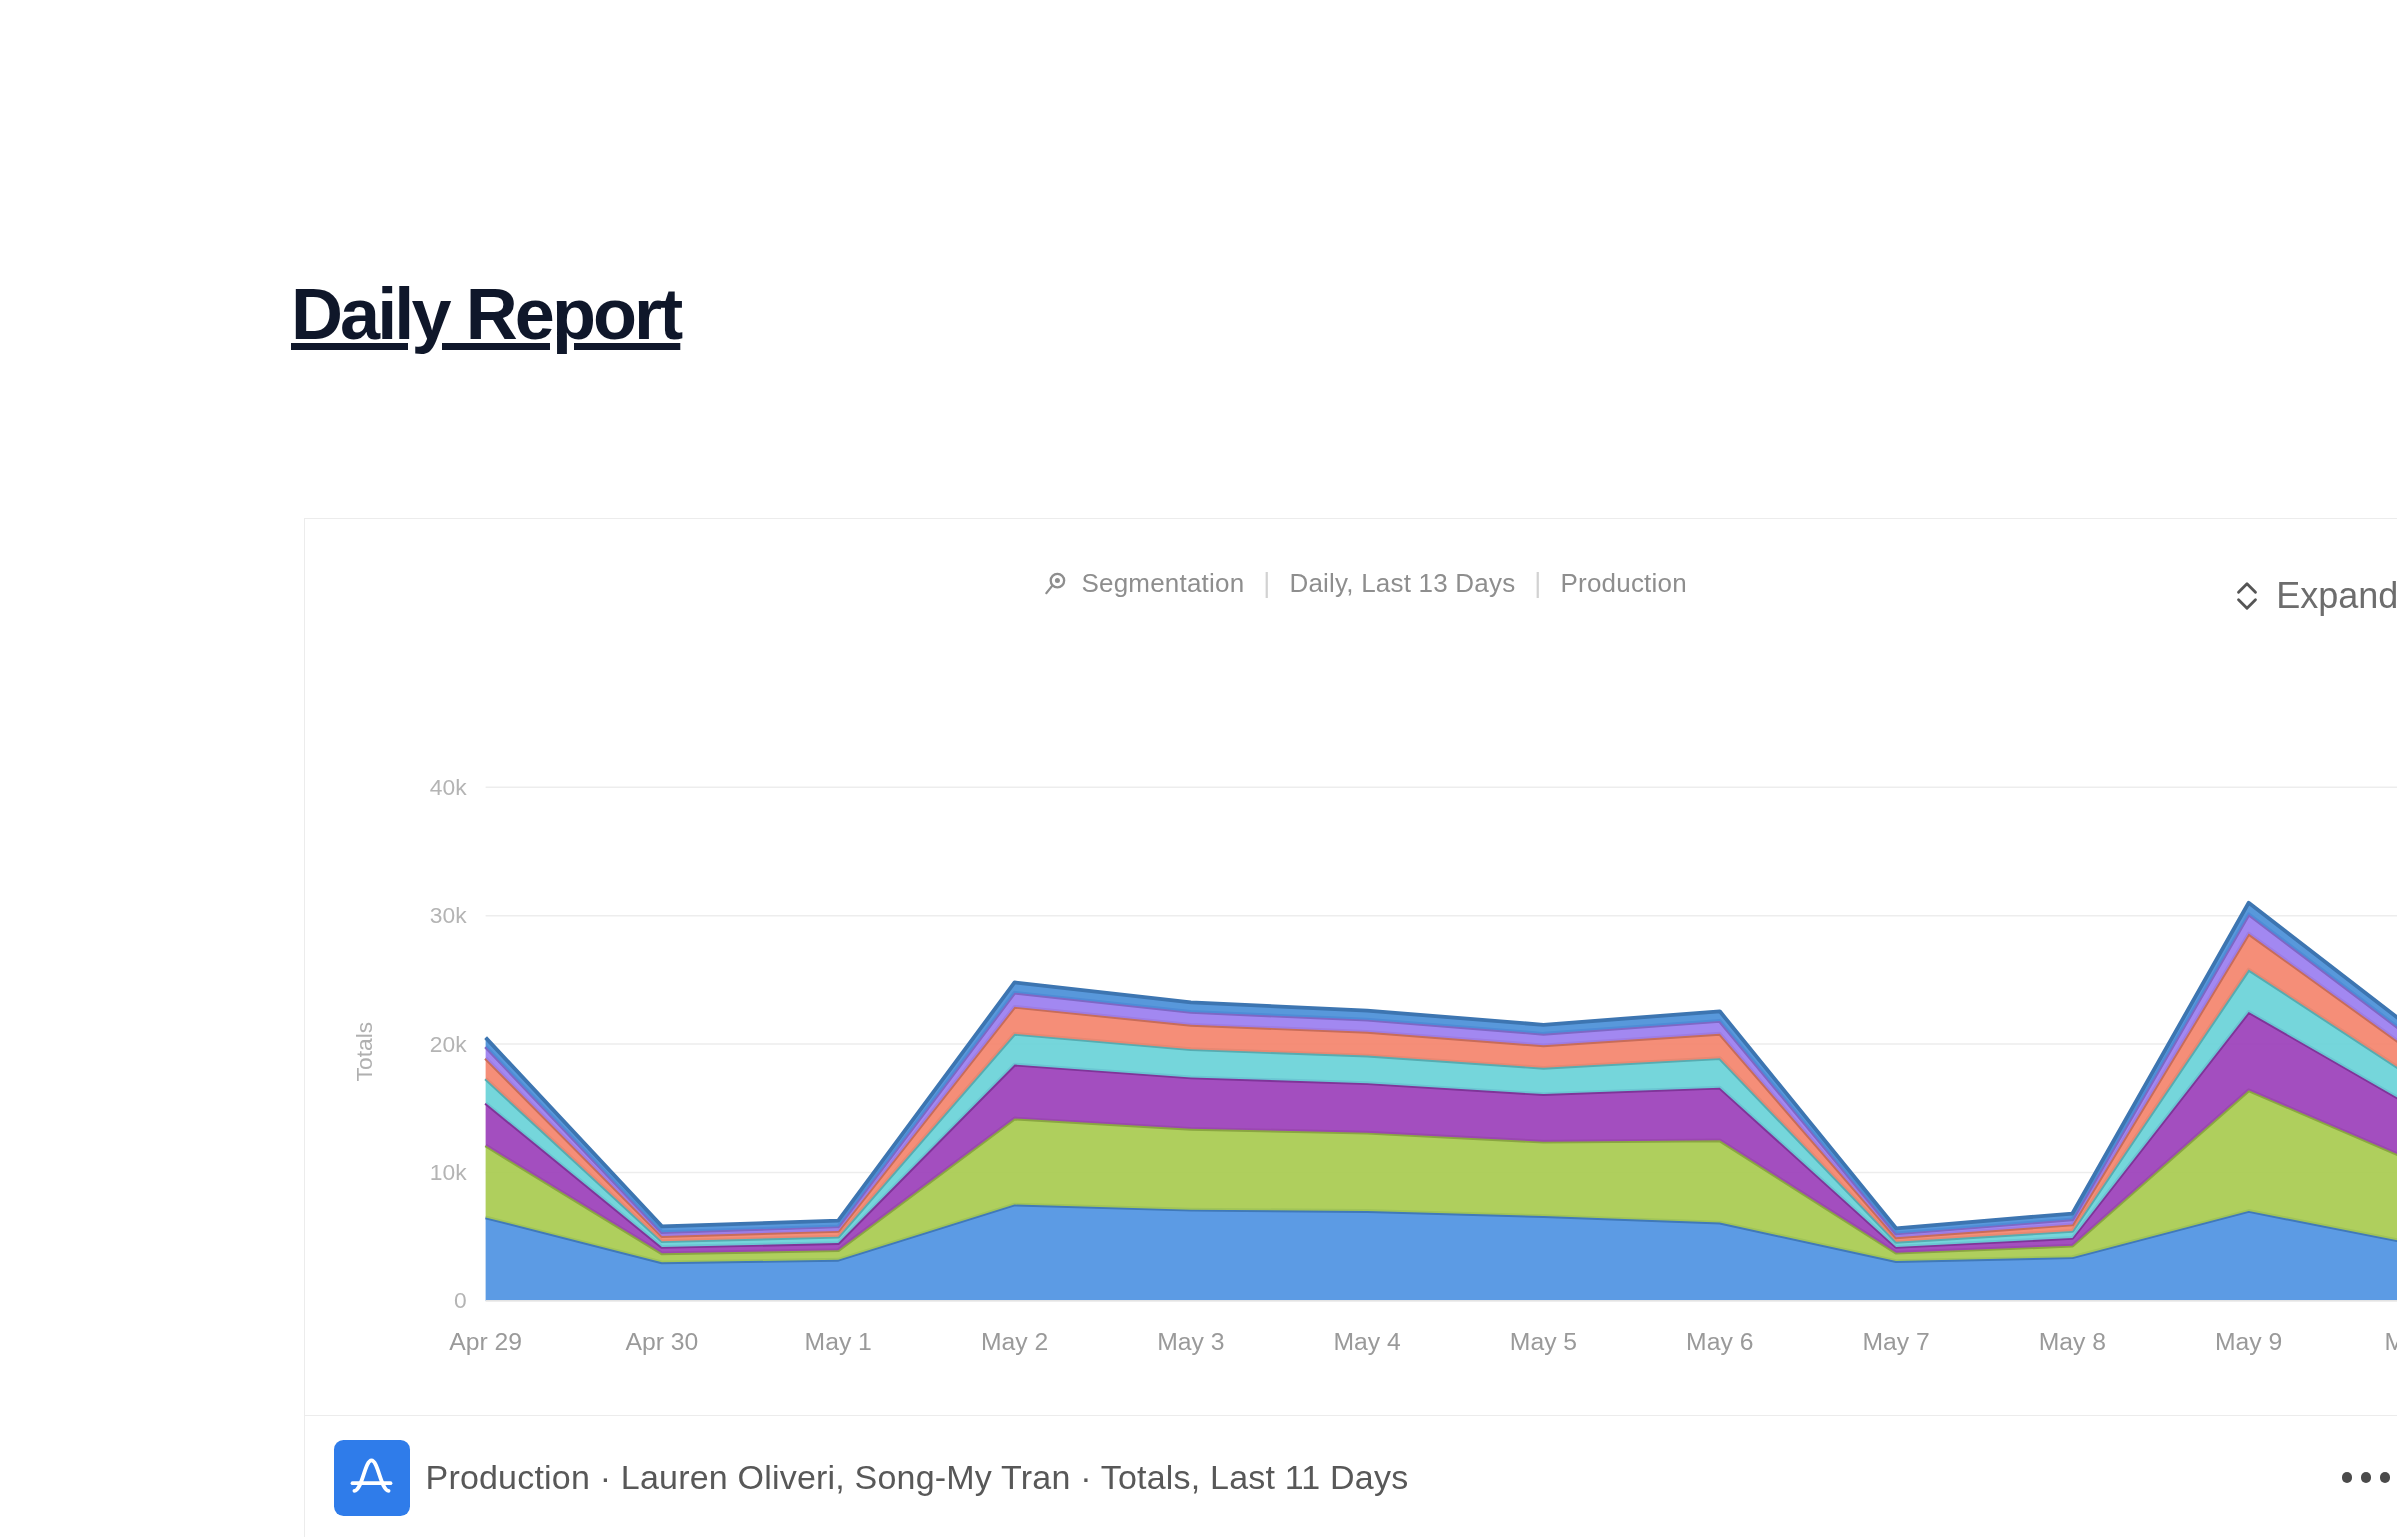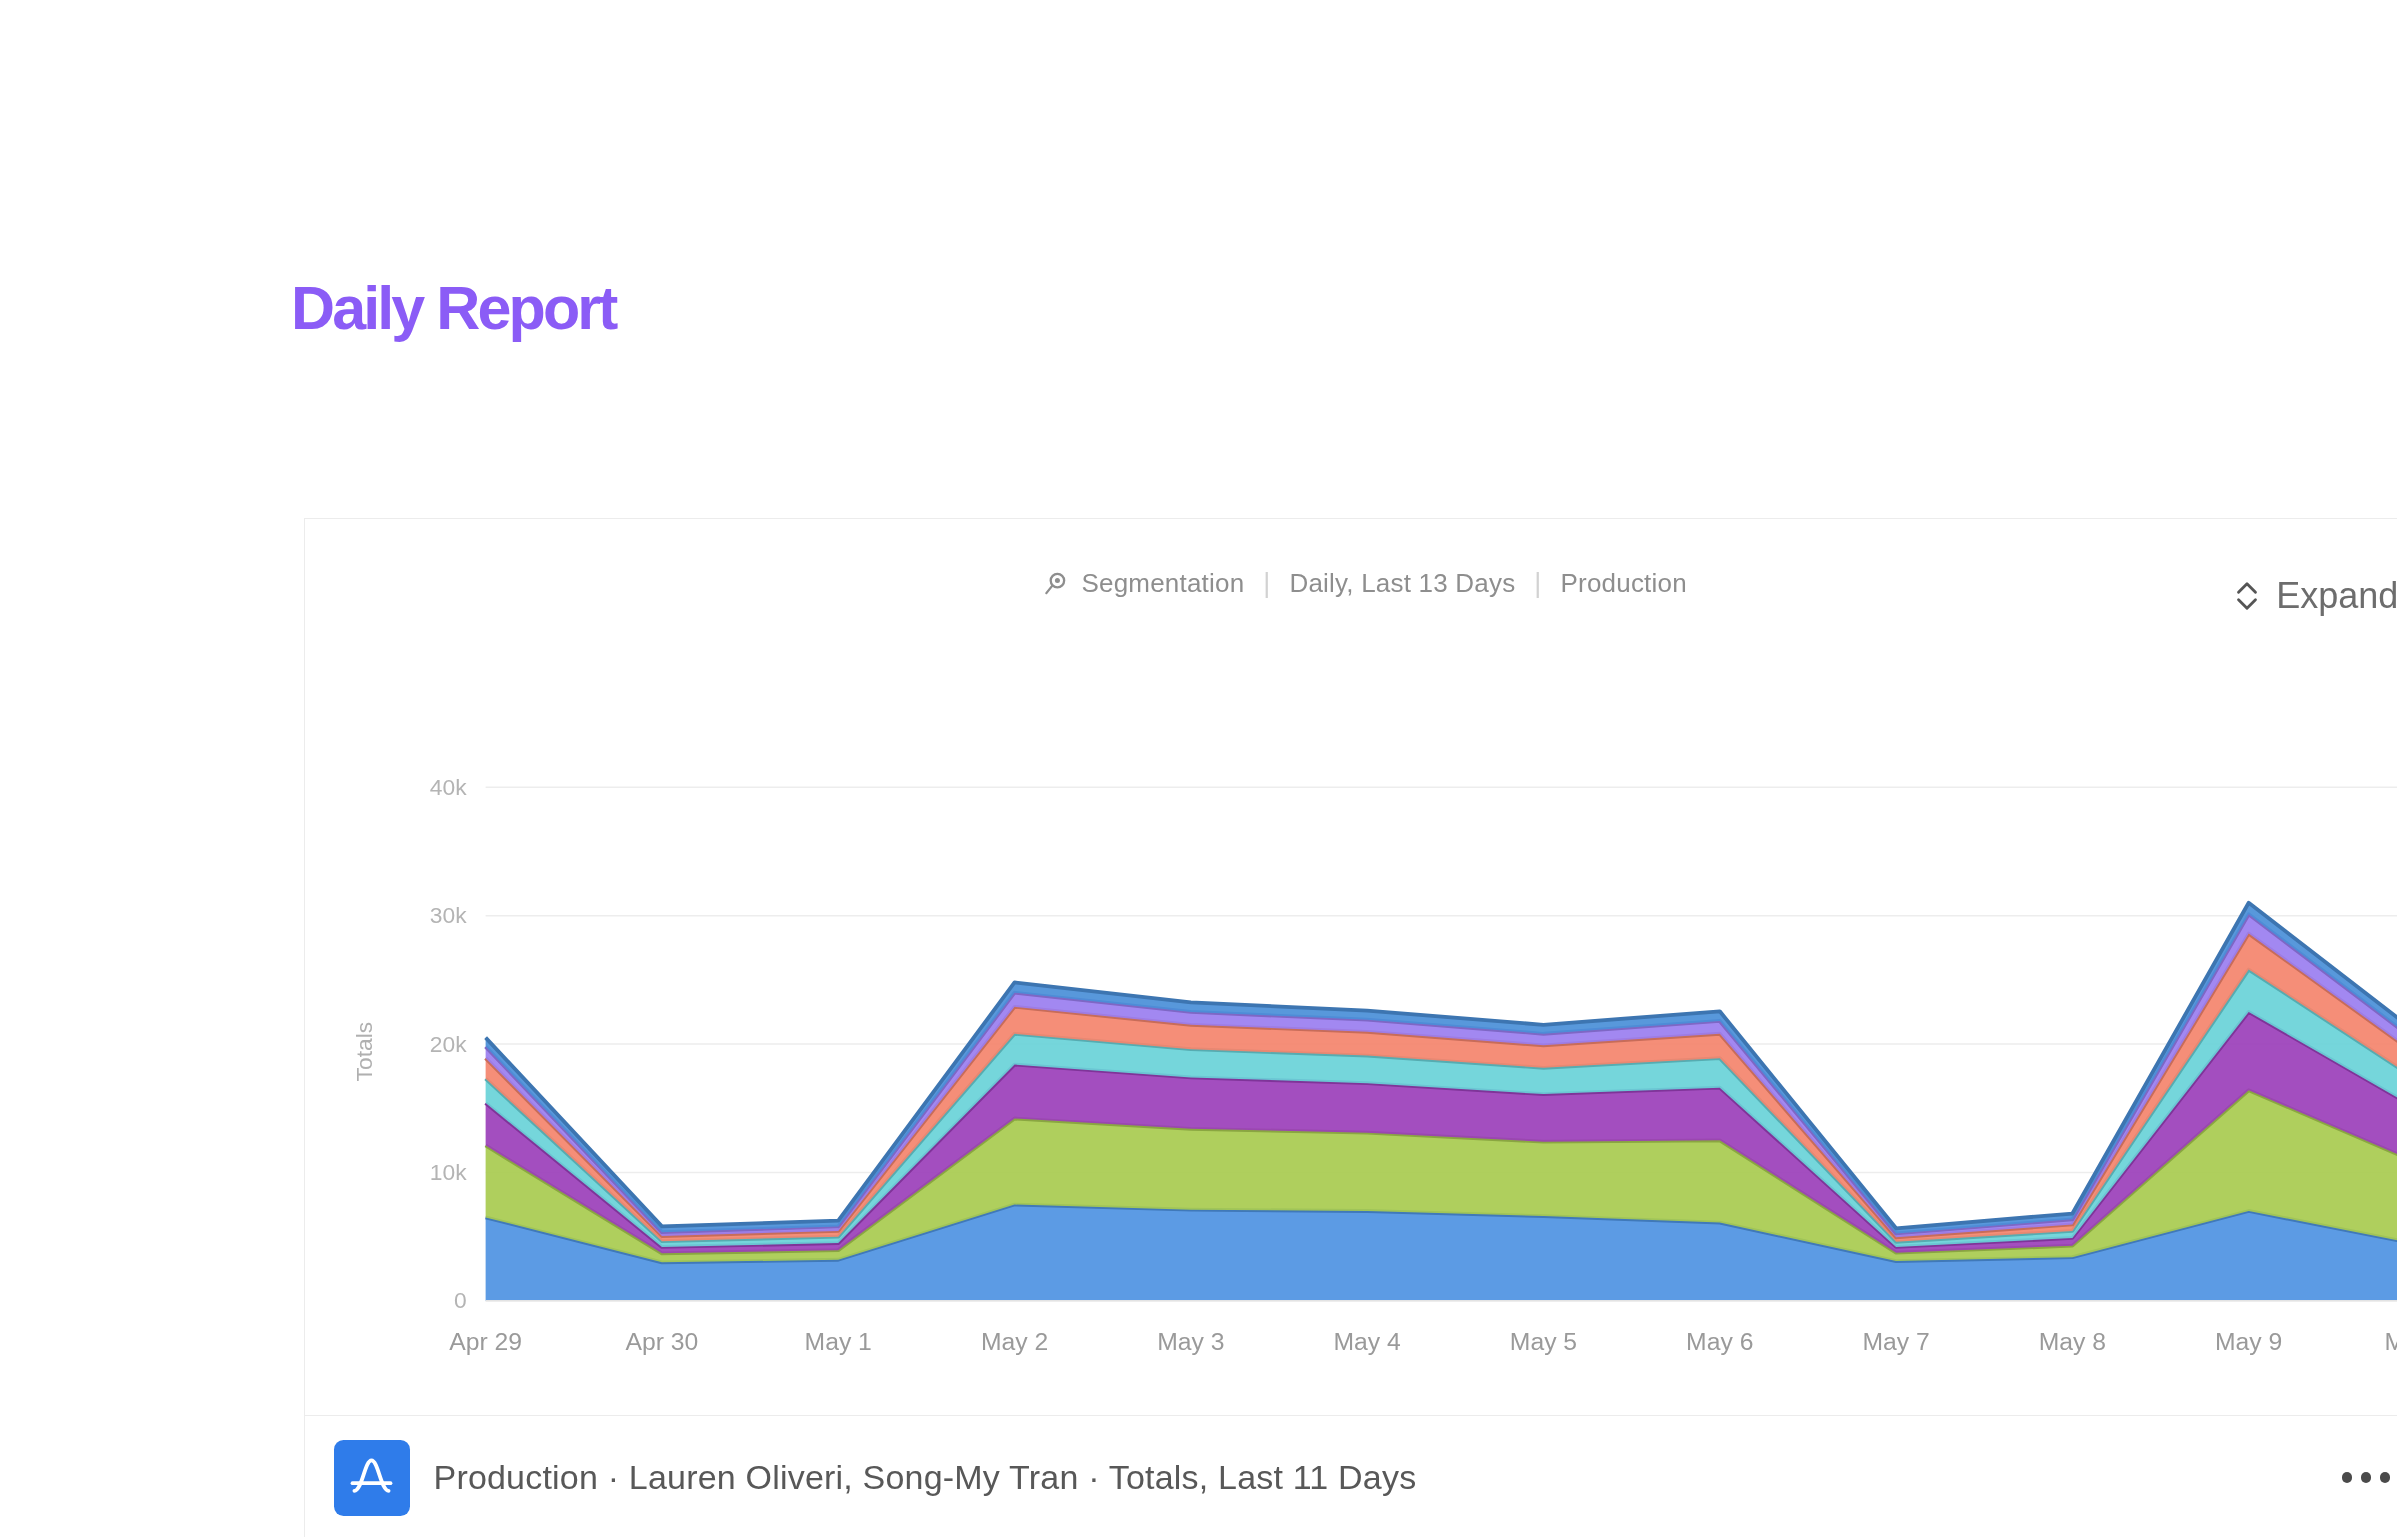--- a/index.html
+++ b/index.html
@@ -13,26 +13,27 @@
     overflow: hidden;
     font-family: "Liberation Sans", sans-serif;
     -webkit-font-smoothing: antialiased;
   }
 
   
   #page-title {
     position: absolute;
     left: 291px;
     top: 278px;
-    font-size: 61px;
+    font-size: 72px;
     line-height: 1;
     font-weight: 700;
     letter-spacing: -2.9px;
-    color: #8b5cf6;
-    font-family: "Liberation Sans", sans-serif;
+    color: #0f172a;
+    font-family: "Liberation Sans", sans-serif;
+    text-decoration: underline;
   }
 
   
   #report-card {
     position: absolute;
     left: 304px;
     top: 518px;
     width: 2121px;
     height: 1020px;
     background: #ffffff;
@@ -144,21 +145,21 @@
     width: 76px;
     height: 76px;
     border-radius: 9.5px;
     background: #2f7cea;
     flex: 0 0 auto;
     display: flex;
     align-items: center;
     justify-content: center;
   }
   #footer-text {
-    margin-left: 24px;
+    margin-left: 16px;
     font-size: 34px;
     color: #585858;
     white-space: nowrap;
     overflow: hidden;
     letter-spacing: 0.2px;
   }
   #footer-more {
     margin-left: auto;
     display: flex;
     gap: 8.6px;

